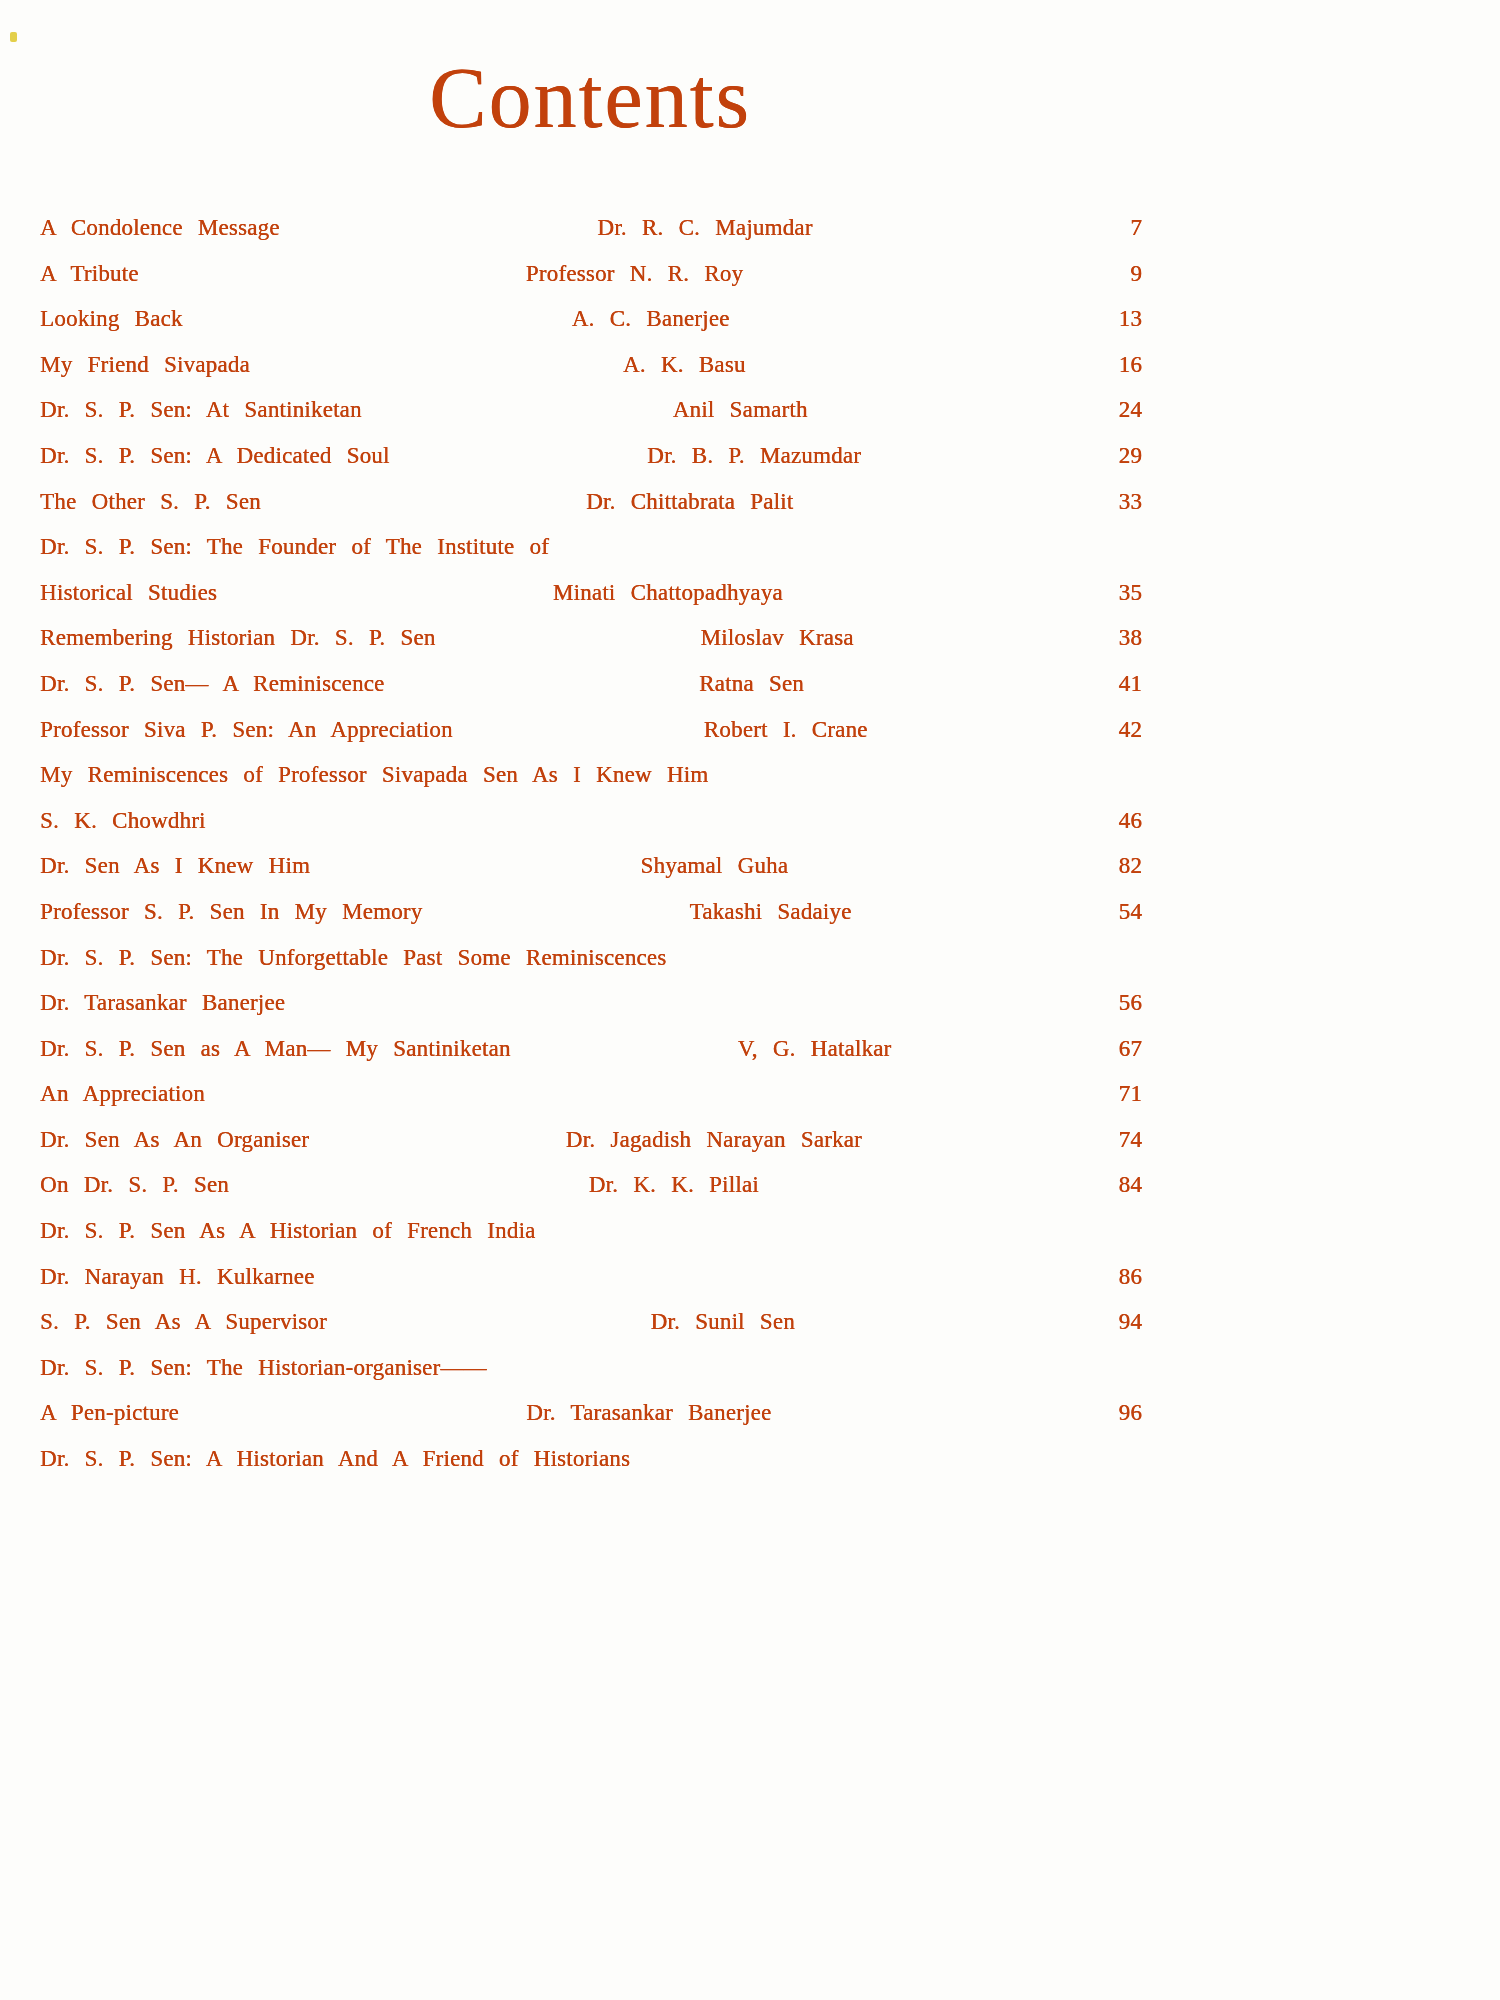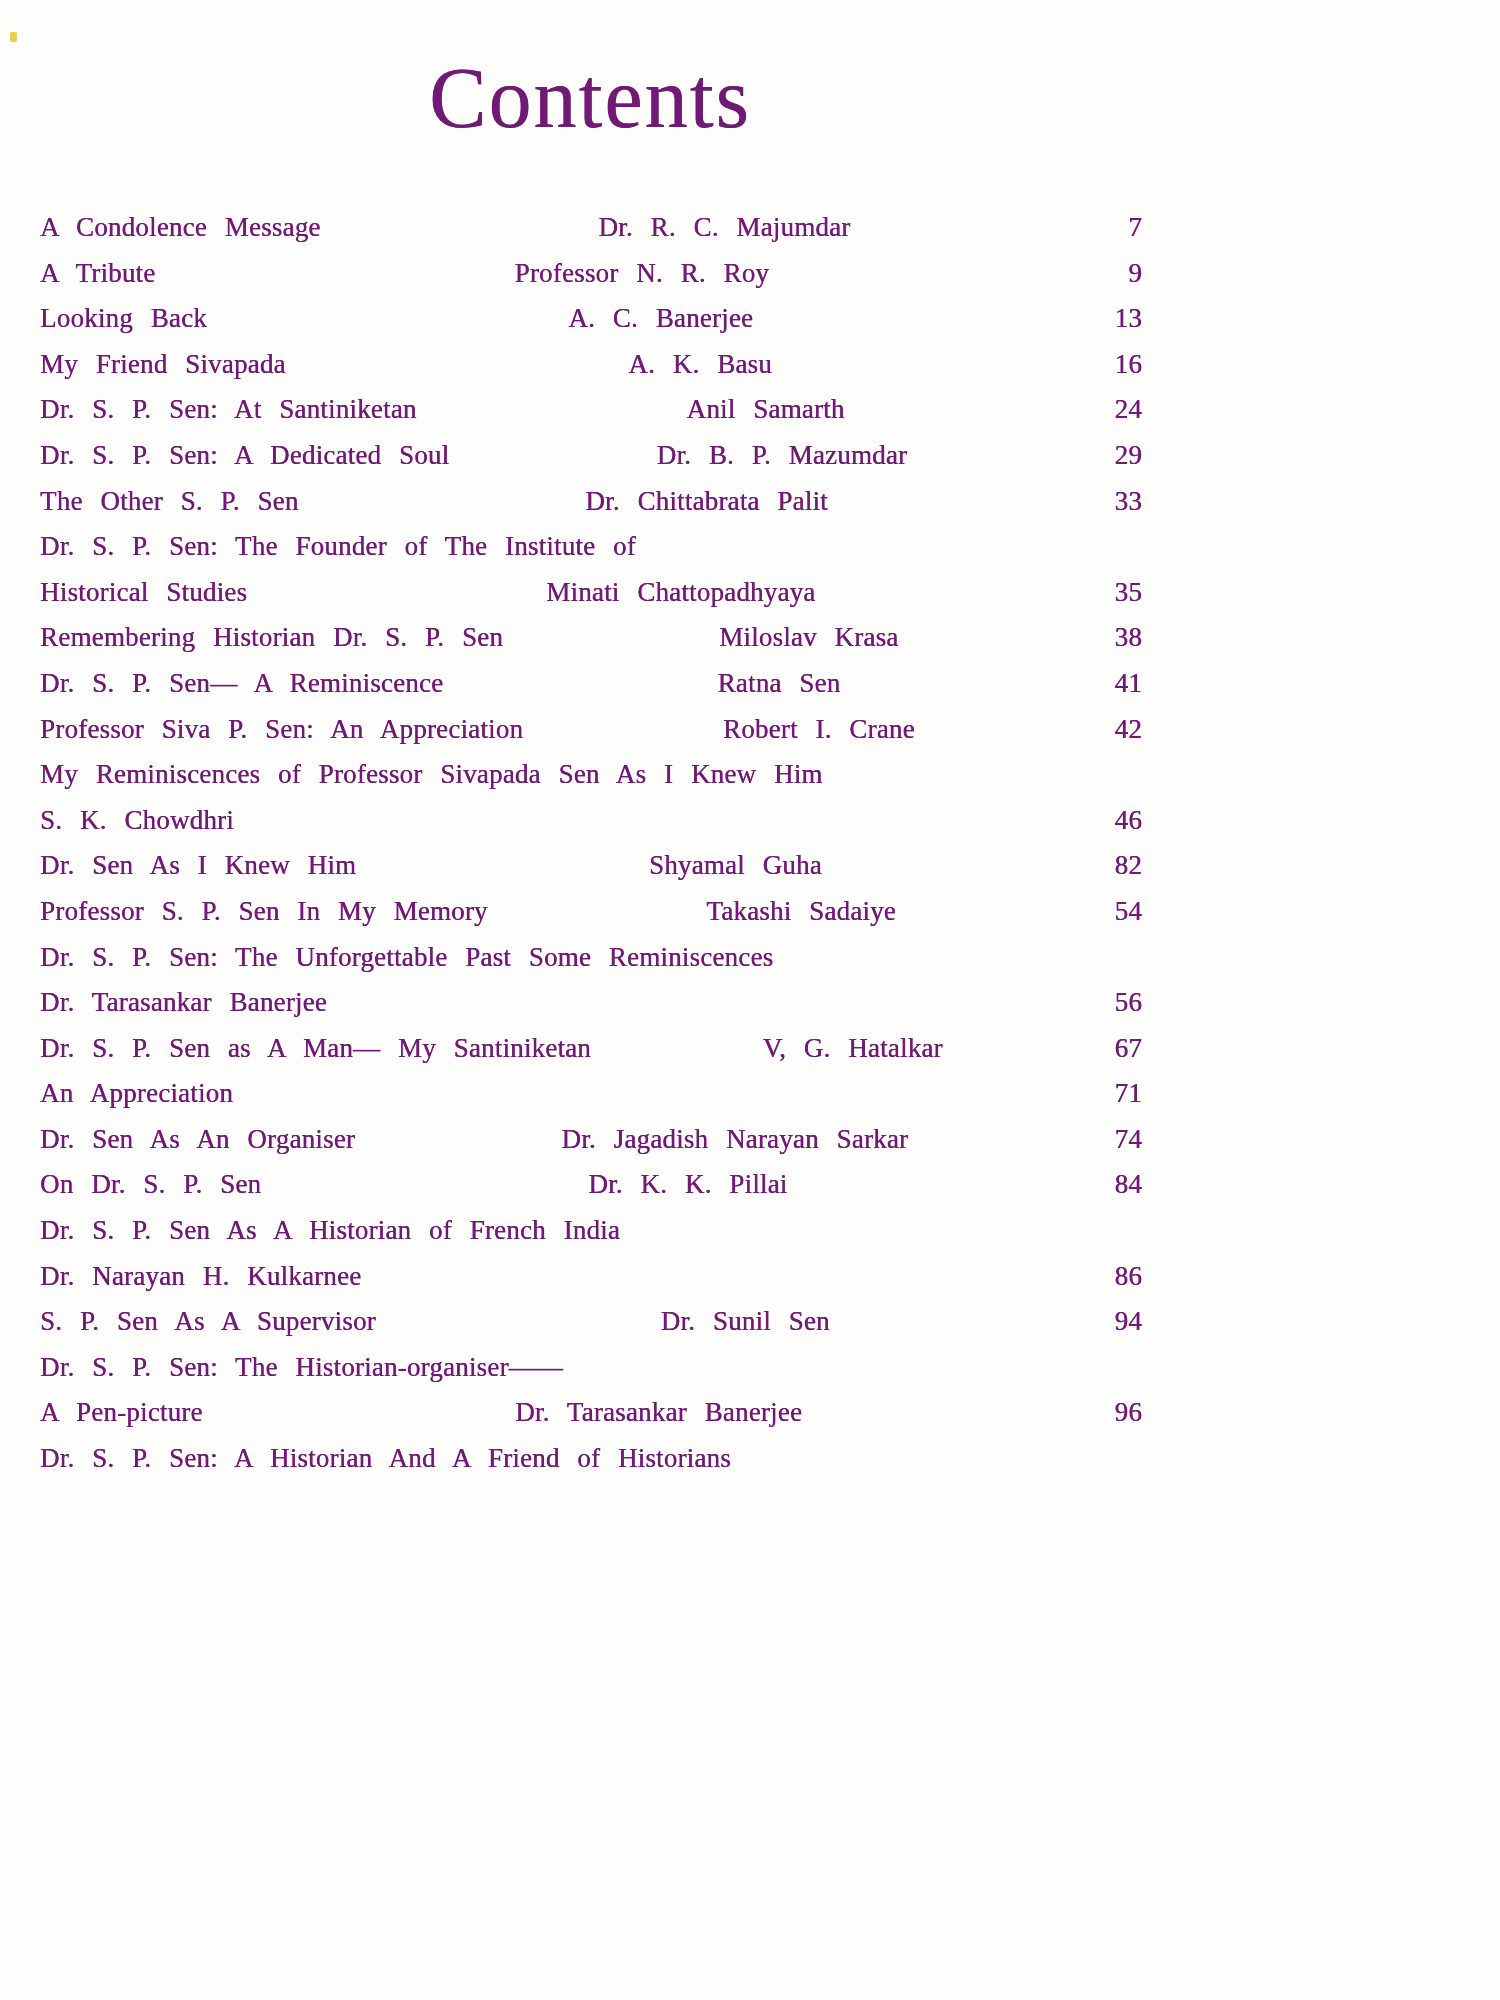--- a/index.html
+++ b/index.html
@@ -8,21 +8,21 @@
     width: 1500px;
     height: 2000px;
     background: #fdfdfb;
     overflow: hidden;
   }
   .page {
     position: relative;
     width: 1500px;
     height: 2000px;
     font-family: "Liberation Serif", "DejaVu Serif", serif;
-    color: #701a75;
+    color: #c2410c;
   }
   .artifact {
     position: absolute;
     left: 10px;
     top: 32px;
     width: 7px;
     height: 10px;
     border-radius: 2px;
   }
   .title {
@@ -41,21 +41,21 @@
     position: absolute;
     left: 40px;
     top: 205px;
     width: 1102px;
   }
   .row {
     display: flex;
     justify-content: space-between;
     align-items: center;
     line-height: 45.6px;
-    font-size: 27px;
+    font-size: 23px;
     word-spacing: 0.40em;
     letter-spacing: 0.2px;
     text-shadow: 0.35px 0 0 currentColor;
     white-space: nowrap;
   }
   .row .t { text-align: left; }
   .row .a { text-align: left; }
   .row .p { text-align: right; }
 </style>
 </head>

